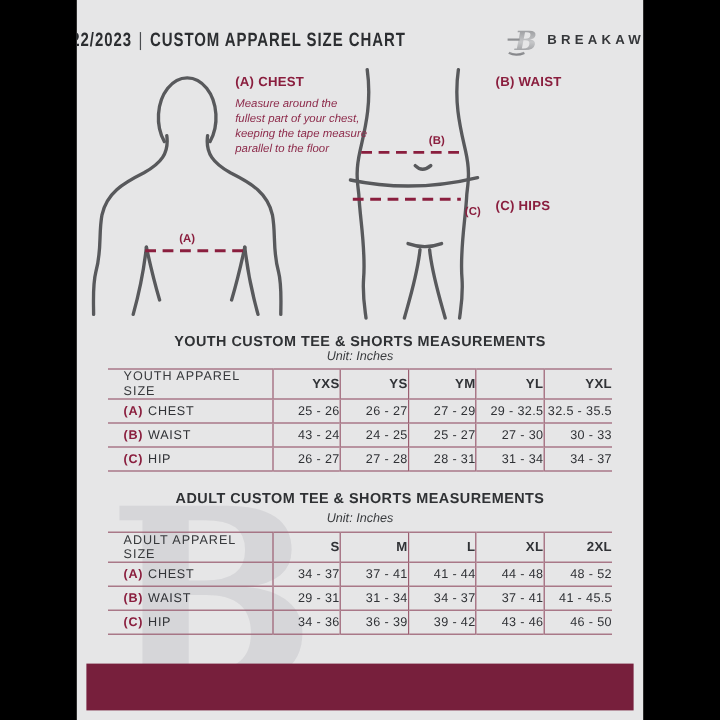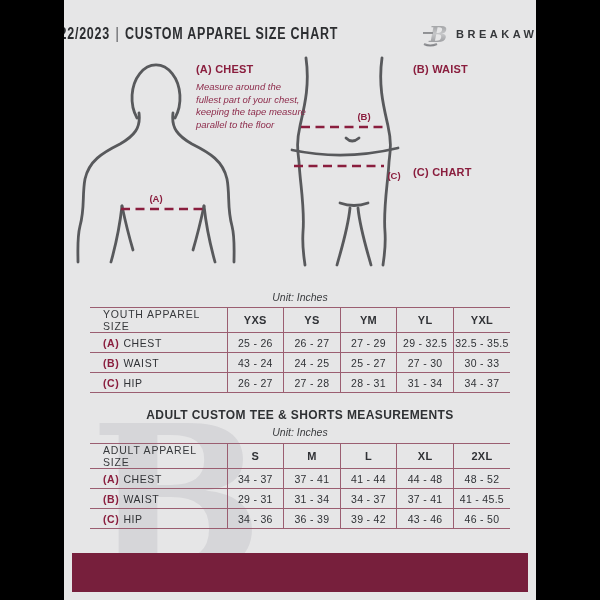--- a/index.html
+++ b/index.html
@@ -38,21 +38,21 @@
   .fig-label{font-family:"Liberation Sans",sans-serif;font-size:9.5px;font-weight:bold;fill:var(--accent);}
 
   
   .section-title{position:absolute;left:0;right:0;text-align:center;font-size:12px;font-weight:bold;color:#2f3134;letter-spacing:.4px;z-index:2;}
   .section-unit{position:absolute;left:0;right:0;text-align:center;font-size:10.5px;font-weight:normal;font-style:italic;color:#3a3c3f;z-index:2;}
 
   
   .size-table{position:absolute;left:26px;width:420px;border-collapse:collapse;table-layout:fixed;z-index:2;
     border-bottom:1px solid var(--line);}
   .size-table td{border-top:1px solid var(--line);height:20px;font-size:10.5px;color:var(--ink);
-    text-align:center;vertical-align:middle;letter-spacing:.3px;}
+    text-align:right;vertical-align:middle;letter-spacing:.3px;}
   .size-table td + td{border-left:1px solid var(--line);}
   .size-table tr.head td{height:24px;font-weight:bold;font-size:11px;}
   .size-table td.rowlabel{text-align:left;padding-left:13px;font-weight:normal;letter-spacing:.6px;}
   .size-table tr.head td.rowlabel{font-weight:normal;font-size:10.5px;letter-spacing:.8px;color:#37393c;}
   .pfx{color:var(--accent);font-weight:bold;margin-right:4px;}
 
   
   .footer-bar{position:absolute;left:8px;width:456px;top:553px;height:39px;background:var(--footer);z-index:4;}
   .watermark{position:absolute;left:26px;top:398px;font-family:"DejaVu Serif",serif;font-size:205px;line-height:1;
     font-weight:bold;color:rgba(110,110,120,.13);z-index:0;user-select:none;}
@@ -112,23 +112,24 @@
     </svg>
 
     <div class="chest-text">
       <div class="m-head"><span>(A)</span> <span>CHEST</span></div>
       <div class="m-body">Measure around the fullest part of your chest, keeping the tape measure parallel to the floor</div>
     </div>
     <div class="waist-text">
       <div class="m-head"><span>(B)</span> <span>WAIST</span></div>
     </div>
     <div class="hips-text">
-      <div class="m-head"><span>(C)</span> <span>CHART</span></div>
-    </div>
-
+      <div class="m-head"><span>(C)</span> <span>HIPS</span></div>
+    </div>
+
+    <div class="section-title" style="top:277px">YOUTH CUSTOM TEE &amp; SHORTS MEASUREMENTS</div>
     <div class="section-unit" style="top:291px">Unit: Inches</div>
     <table class="size-table" style="top:307px">
       <colgroup>
           <col style="width:137px">
           <col style="width:56.6px">
           <col style="width:56.6px">
           <col style="width:56.6px">
           <col style="width:56.6px">
           <col style="width:56.6px">
         </colgroup>

